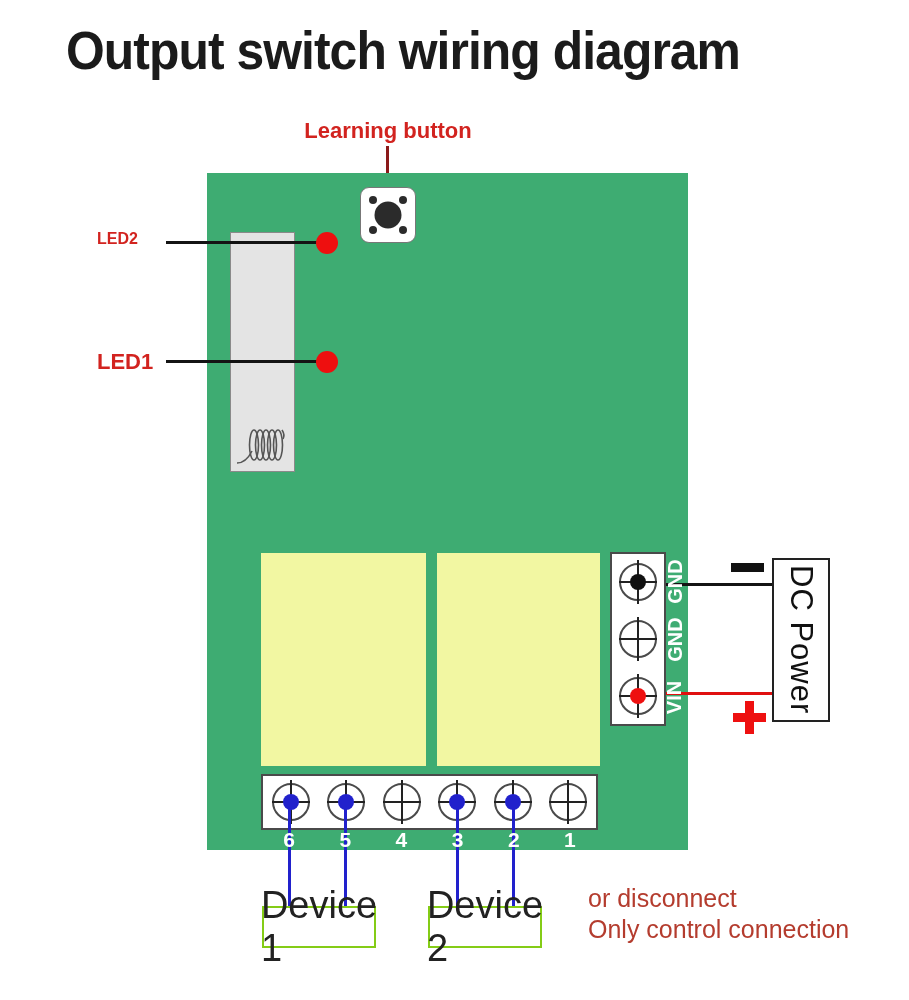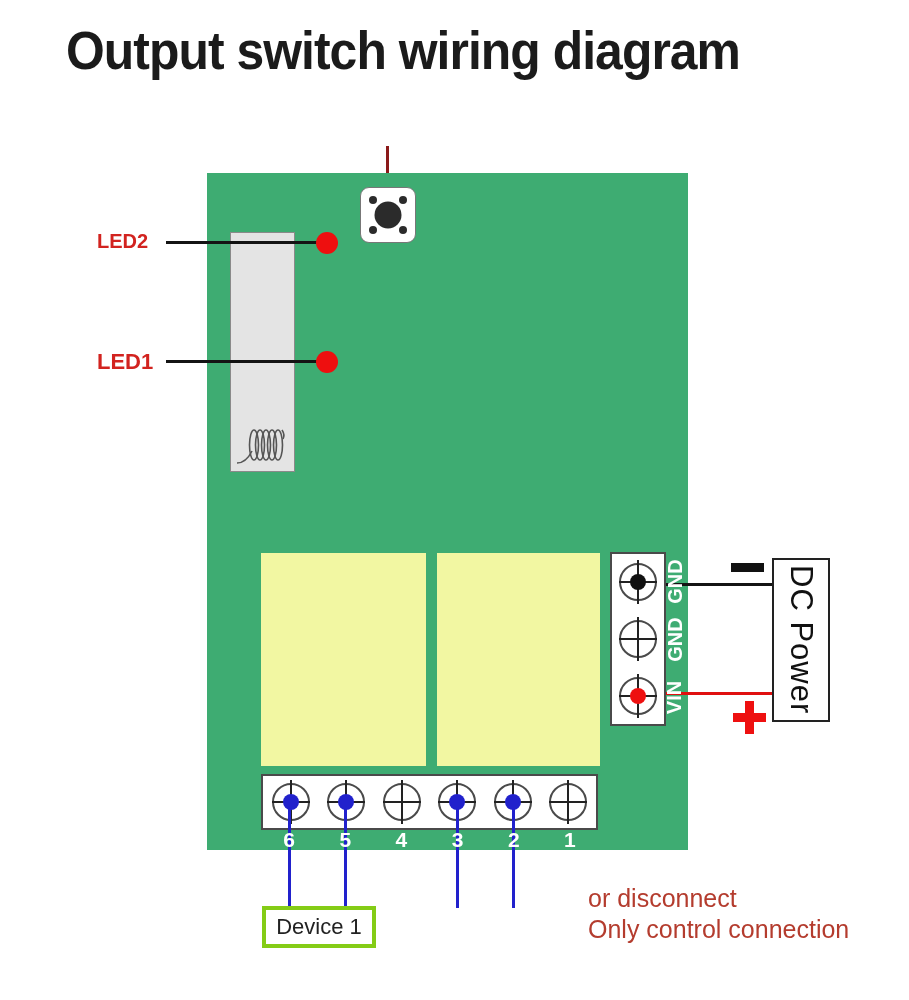--- a/index.html
+++ b/index.html
@@ -12,21 +12,21 @@
   
   #title{
     left:66px;top:20px;font-size:53px;font-weight:bold;color:#1b1b1b;
     letter-spacing:-1px;transform:scaleX(0.94);transform-origin:left top;
     white-space:nowrap;
   }
 
   
   .red-label{color:#d2231f;font-weight:bold;}
   #learning-label{left:288px;top:118px;width:200px;text-align:center;font-size:22px;}
-  #led2-label{left:97px;top:230px;font-size:20px;}
+  #led2-label{left:97px;top:230px;font-size:16px;}
   #led1-label{left:97px;top:349px;font-size:22px;}
 
   
   #learning-line{left:386px;top:146px;width:3px;height:72px;background:#8b1a1a;}
   .led-line{left:166px;width:161px;height:3px;background:#141414;}
   #led2-line{top:241px;}
   #led1-line{top:360px;}
   .led-dot{width:22px;height:22px;border-radius:50%;background:#ee0f0f;left:316px;}
   #led2-dot{top:232px;}
   #led1-dot{top:351px;}
@@ -92,34 +92,35 @@
   #minus-sign{left:731px;top:563px;width:33px;height:9px;background:#111;}
   #plus-h{left:733px;top:713px;width:33px;height:9px;background:#ee1010;}
   #plus-v{left:745px;top:701px;width:9px;height:33px;background:#ee1010;}
   #dc-power{left:772px;top:558px;width:58px;height:164px;background:#fff;border:2px solid #222;
             box-sizing:border-box;display:flex;align-items:center;justify-content:center;z-index:2;}
   #dc-power .vtext{writing-mode:vertical-rl;font-size:31px;color:#111;letter-spacing:1px;white-space:nowrap;}
 
   
   .dev-wire{top:800px;width:3px;height:108px;background:#2121cc;z-index:3;}
   #wire-6{left:288px;} #wire-5{left:344px;} #wire-3{left:456px;} #wire-2{left:512px;}
-  .device-box{top:906px;width:114px;height:42px;background:#fff;border:4px solid #84cc16;
+  .device-box{top:906px;width:114px;height:42px;background:#fff;border:2px solid #84cc16;
               box-sizing:border-box;display:flex;align-items:center;justify-content:center;
-              font-size:22px;color:#222;z-index:4;}
+              font-size:38px;color:#222;z-index:4;}
   #device1{left:262px;} #device2{left:428px;}
 
   #note{left:588px;top:883px;color:#b43c2e;font-size:25px;line-height:1.25;}
 </style>
 </head>
 <body>
 
 <div id="stage">
 
   <div class="abs" id="title">Output switch wiring diagram</div>
 
+  <div class="abs red-label" id="learning-label">Learning button</div>
   <div class="abs" id="learning-line"></div>
 
   <div class="abs" id="pcb"></div>
 
   <div class="abs" id="antenna">
     <svg width="57" height="42" viewBox="0 0 57 42">
       <path d="M2,38 C8,38 13,34 17,26" fill="none" stroke="#555" stroke-width="1.6"></path>
       <ellipse cx="19" cy="20" rx="4.5" ry="15" fill="none" stroke="#555" stroke-width="1.6"></ellipse>
       <ellipse cx="25" cy="20" rx="4.5" ry="15" fill="none" stroke="#555" stroke-width="1.6"></ellipse>
       <ellipse cx="31" cy="20" rx="4.5" ry="15" fill="none" stroke="#555" stroke-width="1.6"></ellipse>
@@ -225,19 +226,20 @@
   <div class="abs" id="out-numbers">
       <div class="tcell">6</div>
       <div class="tcell">5</div>
       <div class="tcell">4</div>
       <div class="tcell">3</div>
       <div class="tcell">2</div>
       <div class="tcell">1</div>
     </div>
 
   <div class="abs device-box" id="device1">Device 1</div>
+  <div class="abs device-box" id="device2">Device 2</div>
 
   <div class="abs" id="note">
     <div>or disconnect</div>
     <div>Only control connection</div>
   </div>
 
 </div>
 
 </body></html>

